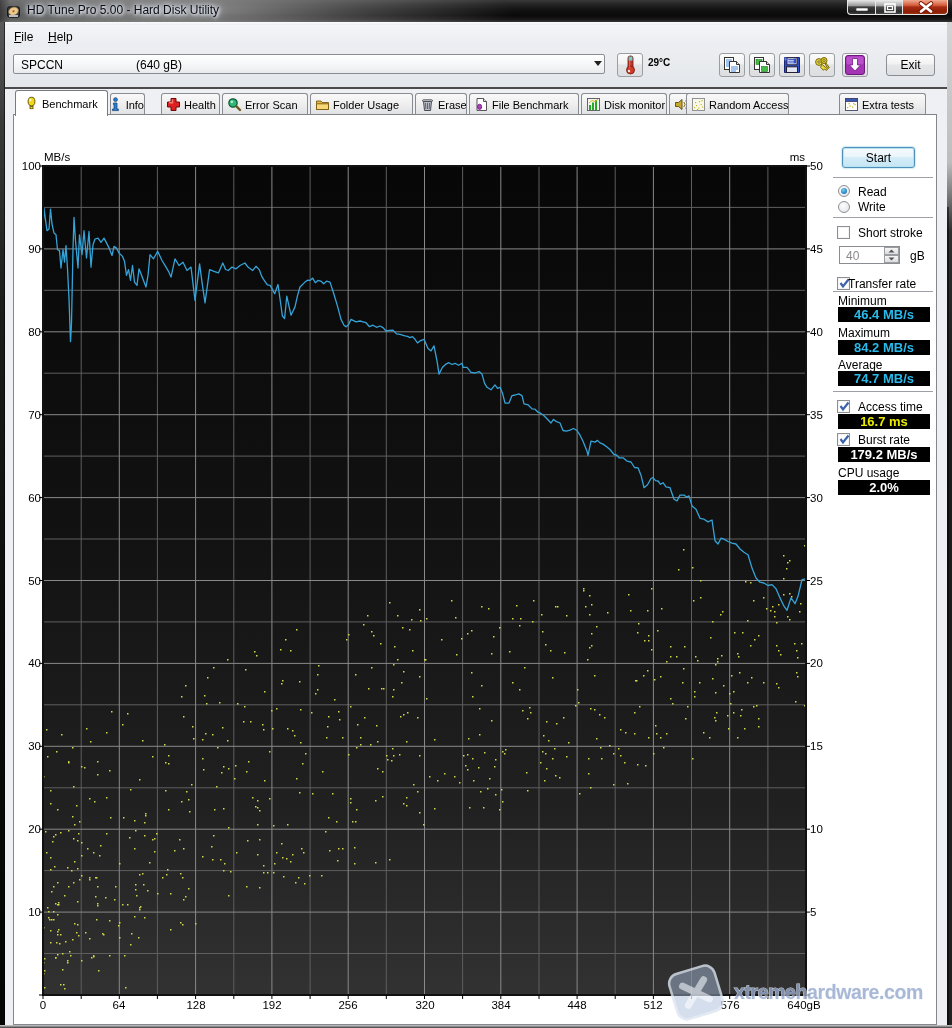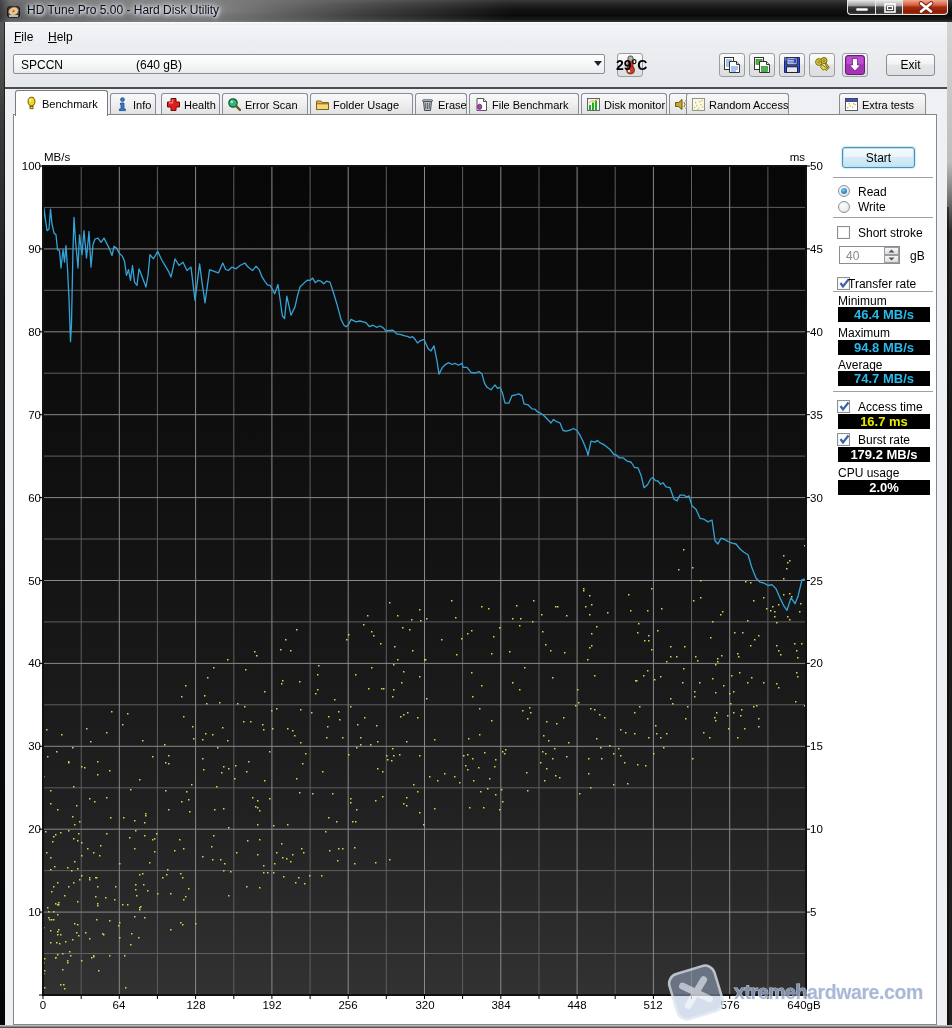--- a/index.html
+++ b/index.html
@@ -55,21 +55,21 @@
 #toolsep { left:5px; top:87px; width:942px; height:2px; background:#4b4b4b; }
 #combo { position:absolute; left:8px; top:7px; width:592px; height:20px;
   border:1px solid #8a8d91; border-radius:2px;
   background:linear-gradient(180deg,#ffffff 0%,#f2f3f5 70%,#e8eaec 100%);
   font-size:12px; color:#000; padding:3px 0 0 7px; }
 #combo-arrow { position:absolute; left:589px; top:14px; width:0; height:0;
   border-left:4px solid transparent; border-right:4px solid transparent; border-top:5px solid #222; }
 .tbtn { position:absolute; top:6px; width:26px; height:24px;
   border:1px solid #9a9da1; border-radius:3px;
   background:linear-gradient(180deg,#fbfbfb 0%,#f1f1f1 45%,#e2e3e5 50%,#dddee0 100%); }
-#temp-label { position:absolute; left:611px; top:10px; font-size:14px; font-weight:bold; color:#000; }
+#temp-label { position:absolute; left:643px; top:10px; font-size:10px; font-weight:bold; color:#000; }
 #btn-exit { position:absolute; left:881px; top:7px; width:49px; height:22px;
   border:1px solid #8a8d91; border-radius:3px; text-align:center;
   background:linear-gradient(180deg,#fdfdfd 0%,#f2f2f2 45%,#e5e6e8 50%,#dfe0e2 100%);
   font-size:12px; padding-top:3px; }
 
 
 #tabs { left:5px; top:89px; width:942px; height:26px; background:#eef0f3; }
 .tab { position:absolute; top:4px; height:22px; border:1px solid #898c90; border-bottom:none;
   border-radius:3px 3px 0 0; background:linear-gradient(180deg,#f9f9f9 0%,#ededee 55%,#dfe0e2 100%);
   font-size:11px; color:#000; display:flex; align-items:center; white-space:nowrap; overflow:hidden; }
@@ -227,21 +227,21 @@
 
   <div id="tabs" class="abs">
       <div class="tab active" style="left:10px;width:93px;">
         <svg class="ico" viewBox="0 0 15 15">
           <ellipse cx="7.5" cy="5.5" rx="3.4" ry="4.3" fill="#f2d818" stroke="#5a4a00" stroke-width="0.9"></ellipse>
           <ellipse cx="6.3" cy="4" rx="1" ry="1.6" fill="#fcf8c0"></ellipse>
           <rect x="6" y="10.5" width="3" height="2.2" fill="#f2d818" stroke="#5a4a00" stroke-width="0.8"></rect>
         </svg>
         <span>Benchmark</span>
       </div>
-<div class="tab" style="left:105px;width:46px;">
+<div class="tab" style="left:105px;width:35px;justify-content:flex-end;">
         <svg class="ico" viewBox="0 0 15 15">
           <circle cx="7.5" cy="2.6" r="1.9" fill="#2a7fd4" stroke="#123a6a" stroke-width="0.7"></circle>
           <path d="M5.4 6 h3.6 v6 h1.4 v1.6 H4.4 v-1.6 h1.6 v-4.4 h-0.6 z" fill="#2a7fd4" stroke="#123a6a" stroke-width="0.7"></path>
         </svg>
         <span>Info</span>
       </div>
 <div class="tab" style="left:156px;width:59px;">
         <svg class="ico" viewBox="0 0 15 15">
           <path d="M5 1.5 h5 v3.5 h3.5 v5 H10 v3.5 H5 V10 H1.5 V5 H5 Z" fill="#e02020" stroke="#700808" stroke-width="1"></path>
           <path d="M5.8 2.3 h1.4 v4.1 l-4.1 0 v-1.4 h2.7 z" fill="#f47c70"></path>
@@ -1168,21 +1168,21 @@
   <div class="checkbox chk" style="left:837px; top:277px;">
       <svg width="13" height="13" viewBox="0 0 13 13">
         <path d="M2.5 6 L5 9.5 L10.5 2.5" fill="none" stroke="#3a62ad" stroke-width="2.2"></path>
       </svg>
     </div>
   <div class="ctl-label" style="left:848px; top:277px;">Transfer rate</div>
   <div class="sep" style="top:291px;"></div>
   <div class="ctl-label" style="left:838px; top:294px;">Minimum</div>
   <div class="vbox cyan" style="top:307px;">46.4 MB/s</div>
   <div class="ctl-label" style="left:838px; top:326px;">Maximum</div>
-  <div class="vbox cyan" style="top:340px;">94.8 MB/s</div>
+  <div class="vbox cyan" style="top:340px;">84.2 MB/s</div>
   <div class="ctl-label" style="left:838px; top:358px;">Average</div>
   <div class="vbox cyan" style="top:371px;">74.7 MB/s</div>
   <div class="sep" style="top:391px;"></div>
   <div class="checkbox chk" style="left:837px; top:400px;">
       <svg width="13" height="13" viewBox="0 0 13 13">
         <path d="M2.5 6 L5 9.5 L10.5 2.5" fill="none" stroke="#3a62ad" stroke-width="2.2"></path>
       </svg>
     </div>
   <div class="ctl-label" style="left:858px; top:400px;">Access time</div>
   <div class="vbox yellow" style="top:414px;">16.7 ms</div>

